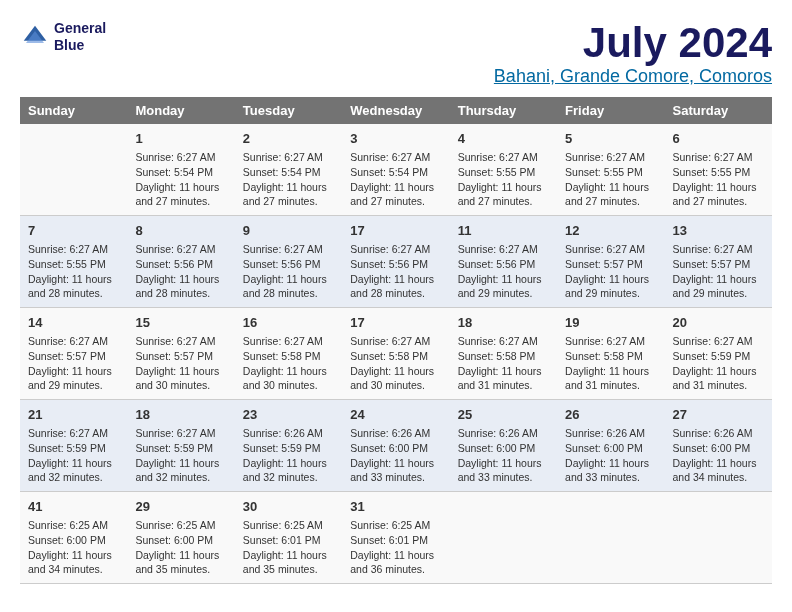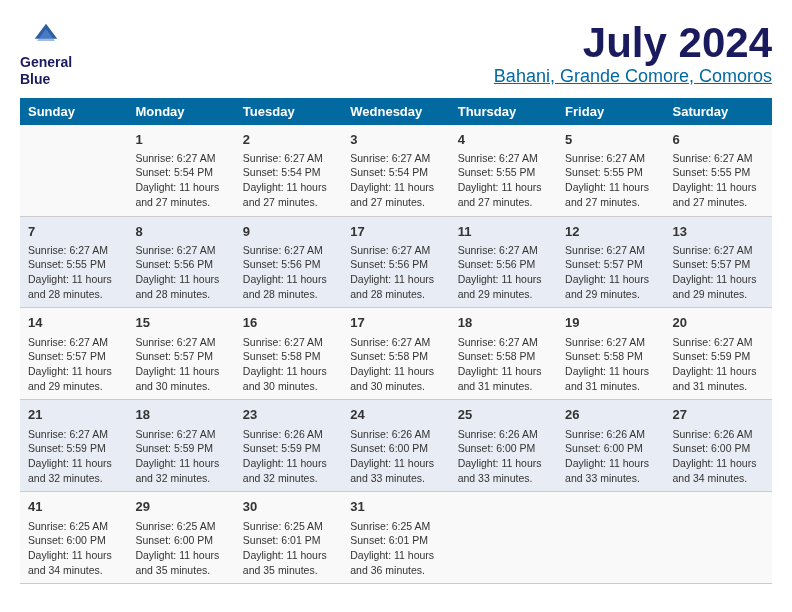--- a/index.html
+++ b/index.html
@@ -13,21 +13,20 @@
     .header-section {
       display: flex;
       justify-content: space-between;
       align-items: flex-start;
       margin-bottom: 10px;
     }
     .logo {
       display: flex;
       align-items: center;
       gap: 4px;
-      flex-direction: column;
     }
     .logo-text {
       font-size: 14px;
       font-weight: bold;
       color: #1a1a5e;
       line-height: 1.2;
     }
     .logo-icon {
       width: 30px;
       height: 30px;
@@ -46,21 +45,21 @@
       font-size: 18px;
       color: #0369a1;
       text-decoration: underline;
     }
     table {
       width: 100%;
       border-collapse: collapse;
       font-size: 11px;
     }
     thead tr {
-      background-color: #0369a1;
+      background-color: #737373;
       color: white;
     }
     thead th {
       padding: 6px 8px;
       text-align: left;
       font-size: 13px;
       font-weight: bold;
     }
     tbody tr {
       border-bottom: 1px solid #ccc;

